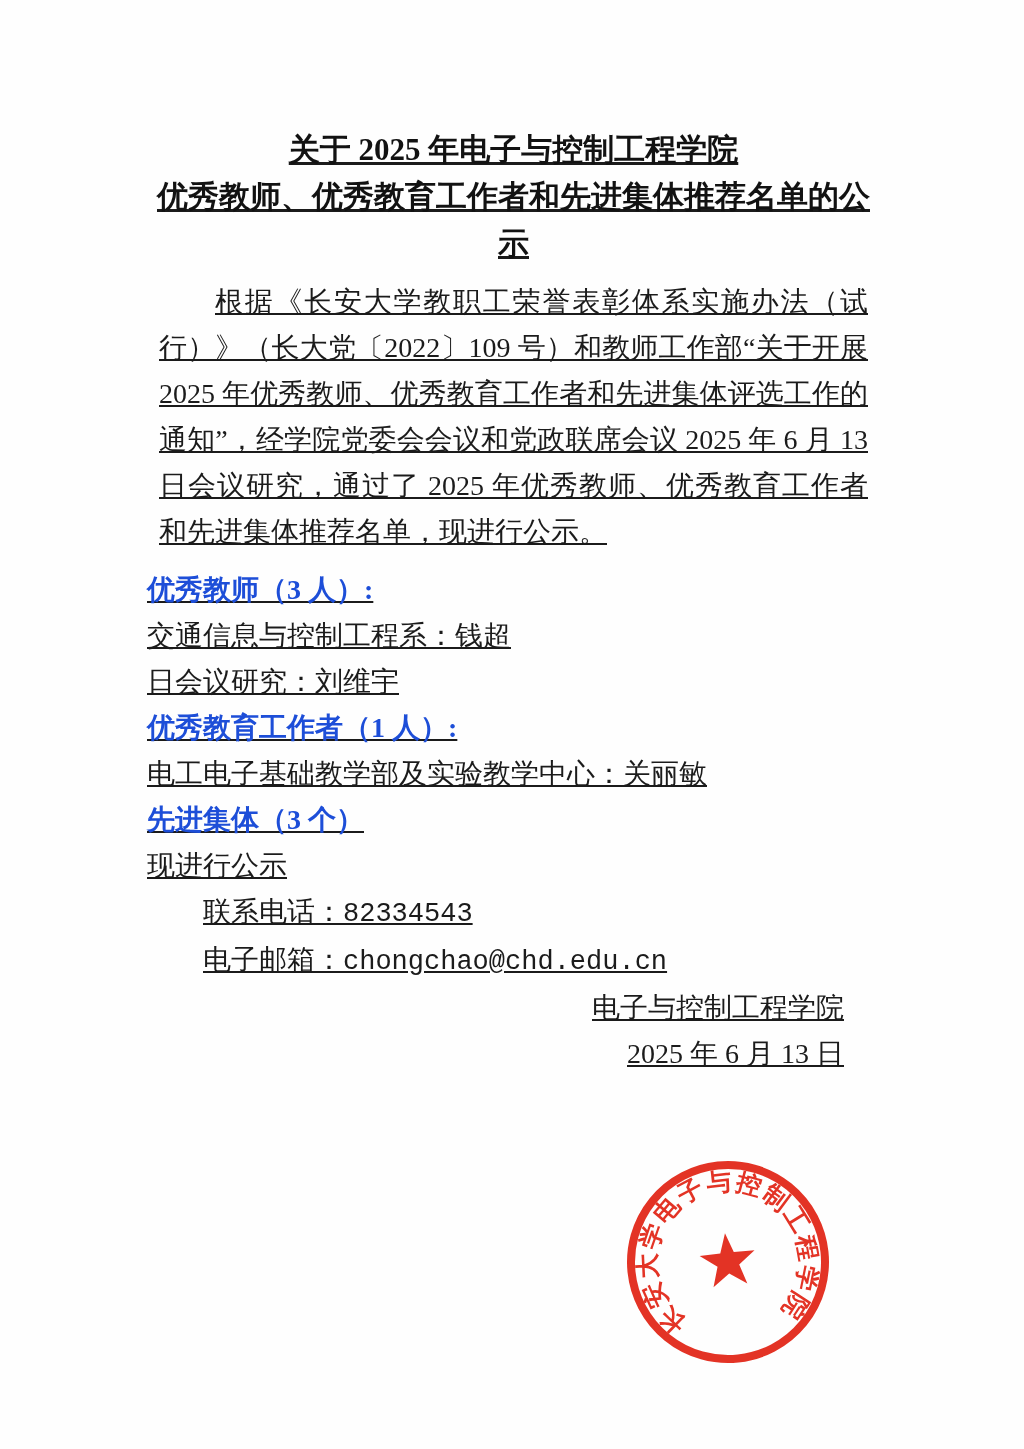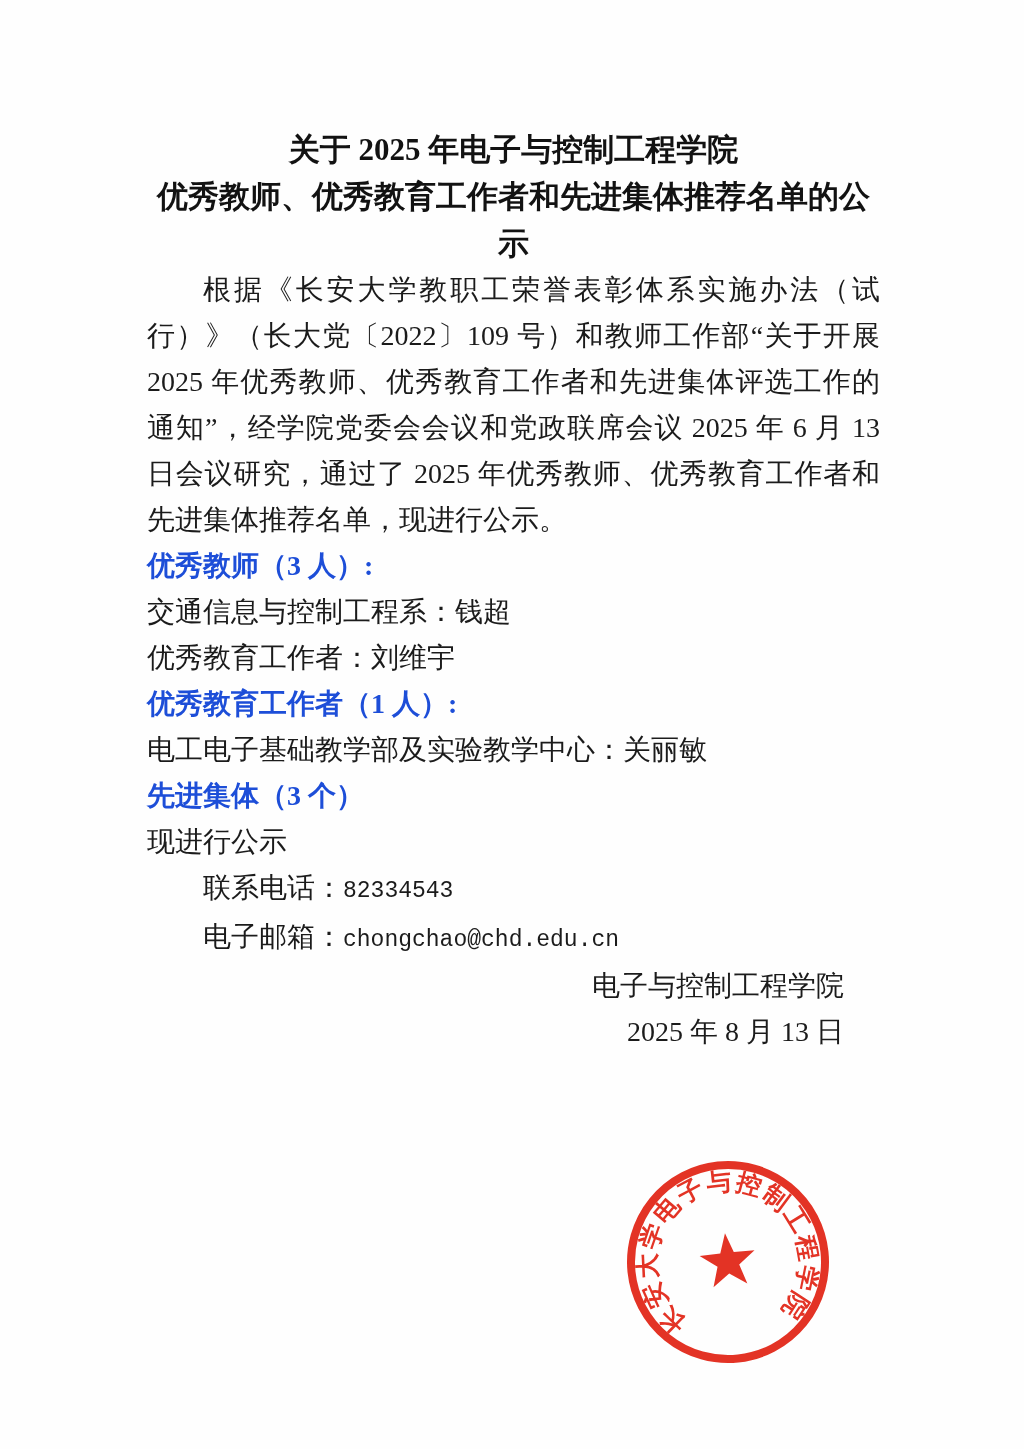--- a/index.html
+++ b/index.html
@@ -9,57 +9,58 @@
     margin:0 auto;
     background:#fefefe;
     font-family:"Liberation Serif","DejaVu Serif",serif;
     color:#1b1b1b;
     overflow:hidden;
   }
   .content{
     position:absolute;
     left:147px;top:0;
     width:733px;
+    text-decoration:underline;
   }
   .doc-title{
     margin-top:126px;
     text-align:center;
     font-weight:bold;
     font-size:31px;
     line-height:47px;
     color:#121212;
   }
   .body-block{
     font-size:28px;
     line-height:46px;
   }
   .salutation{
     margin-top:48px;
   }
   .para{
     text-indent:2em;
     text-align:justify;
-    margin:0;
+    margin:12px;
   }
   .plain-line{margin:0;}
   .section-heading{
     margin:0;
     font-weight:bold;
     color:#1d4ed8;
   }
   .notice{
     margin-top:44px;
   }
   .contact-line{
     margin:0;
     text-indent:2em;
   }
   .mono{
     font-family:"Liberation Mono","DejaVu Sans Mono",monospace;
-    font-size:23px;
+    font-size:27px;
   }
   .signature{
     text-align:right;
     padding-right:36px;
   }
   .signature p{margin:0;}
   .seal{
     position:absolute;
     left:622px;top:1156px;
     width:212px;height:212px;
@@ -84,35 +85,35 @@
       <div>优秀教师、优秀教育工作者和先进集体推荐名单的公示</div>
     </div>
 
     <div class="body-block">
 
 
       <p class="para">根据《长安大学教职工荣誉表彰体系实施办法（试行）》（长大党〔2022〕109 号）和教师工作部“关于开展 2025 年优秀教师、优秀教育工作者和先进集体评选工作的通知”，经学院党委会会议和党政联席会议 2025 年 6 月 13 日会议研究，通过了 2025 年优秀教师、优秀教育工作者和先进集体推荐名单，现进行公示。</p>
 
       <p class="section-heading">优秀教师（3 人）:</p>
       <p class="plain-line">交通信息与控制工程系：钱超</p>
-      <p class="plain-line">优秀教育工作者：刘维宇</p>
+      <p class="plain-line">日会议研究：刘维宇</p>
 
       <p class="section-heading">优秀教育工作者（1 人）:</p>
       <p class="plain-line">电工电子基础教学部及实验教学中心：关丽敏</p>
 
       <p class="section-heading">先进集体（3 个）</p>
       <p class="plain-line">现进行公示</p>
 
 
       <p class="contact-line"><span>联系电话：</span><span class="mono">82334543</span></p>
       <p class="contact-line"><span>电子邮箱：</span><span class="mono">chongchao@chd.edu.cn</span></p>
 
       <div class="signature">
         <p>电子与控制工程学院</p>
-        <p>2025 年 8 月 13 日</p>
+        <p>2025 年 6 月 13 日</p>
       </div>
 
     </div>
   </div>
 
   <svg class="seal" viewBox="0 0 212 212" xmlns="http://www.w3.org/2000/svg">
     <circle cx="106" cy="106" r="97" fill="none" stroke-width="8" stroke="#e32819"></circle>
     <polygon points="106,77 112.8,96.7 133.6,97 116.9,109.6 123,129.5 106,117.5 89,129.5 95.1,109.6 78.4,97 99.2,96.7" fill="#e32819"></polygon>
     <path id="sealArc" d="M 59.7 161.2 A 72 72 0 1 1 152.3 161.2" fill="none"></path>
     <text font-size="25" fill="#e32819">

